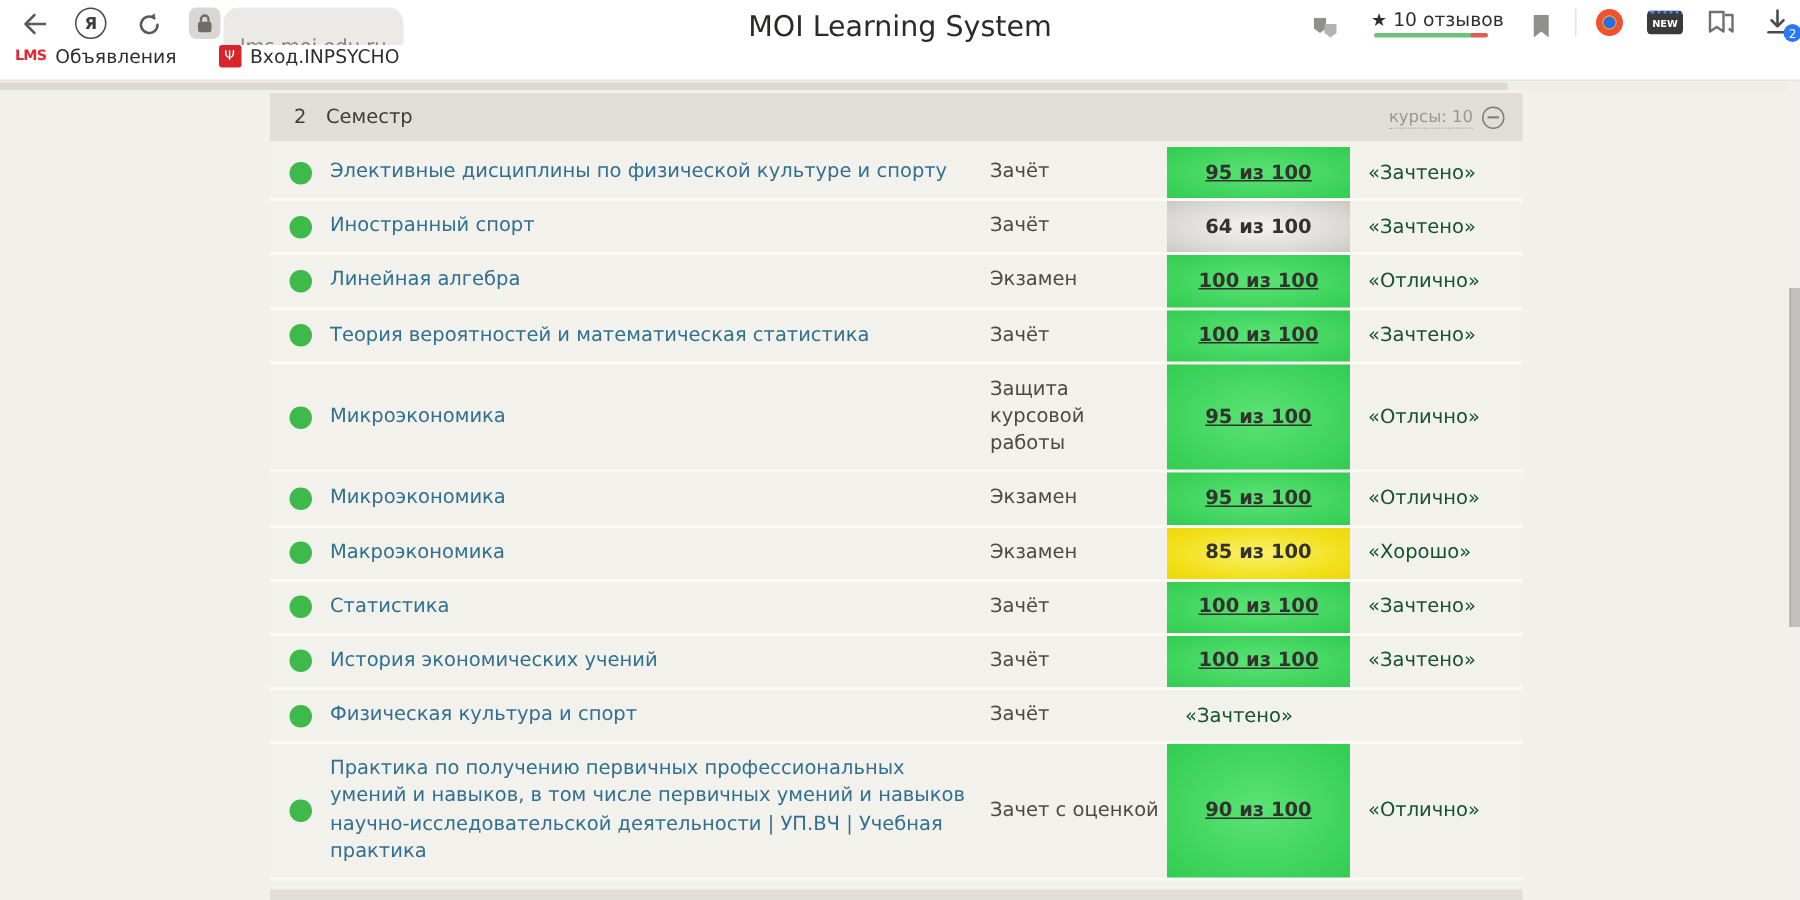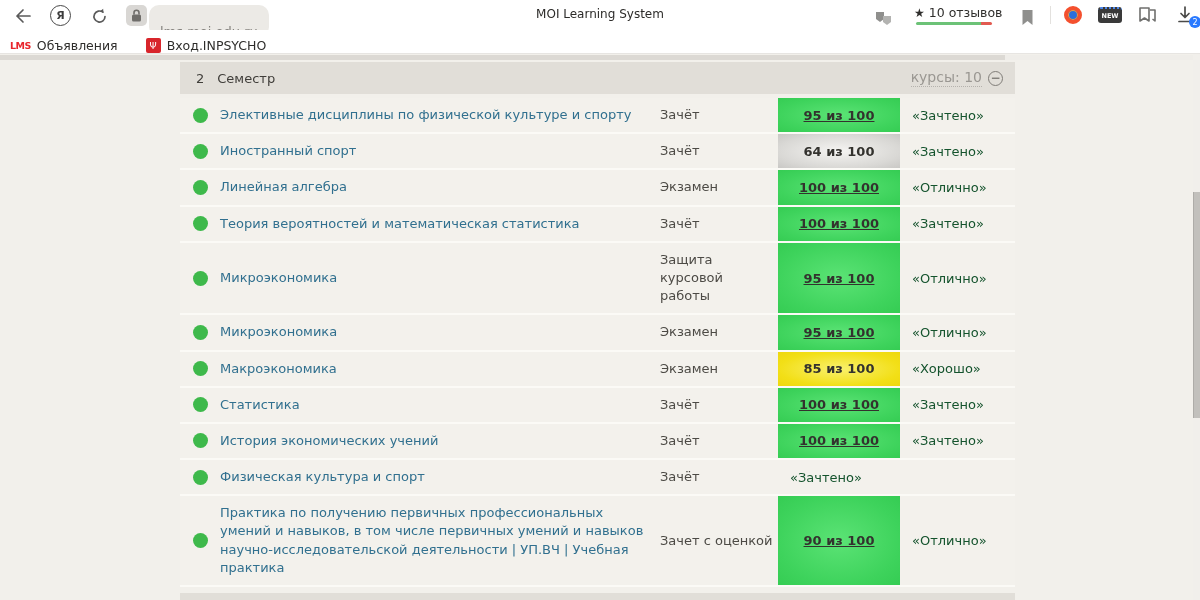--- a/index.html
+++ b/index.html
@@ -7,47 +7,47 @@
   body { background:#f2f0eb; font-family:"DejaVu Sans","Liberation Sans",sans-serif; position:relative; }
 
   
   .toolbar { position:absolute; left:0; top:0; width:1200px; height:30px; background:#ffffff; }
   .tb-btn { position:absolute; top:5px; width:22px; height:22px; display:flex; align-items:center; justify-content:center; cursor:pointer; }
   .back { left:12px; }
   .ya-circle { left:50px; width:21px; height:21px; border:1.7px solid #484848; border-radius:50%; font-size:11px; font-weight:bold; color:#3c3c3c; }
   .refresh { left:88px; }
   .lock-pill { position:absolute; left:126px; top:5px; width:21px; height:21px; background:#d9d7d4; border-radius:5px; display:flex; align-items:center; justify-content:center; }
   .url-pill { position:absolute; left:149px; top:5px; height:21px; background:#eceae6; border-radius:10px; padding:16px 11px; line-height:21px; font-size:13px; color:#85837f; }
-  .page-title { position:absolute; left:50%; top:7px; transform:translateX(-50%); font-size:12px; color:#2c2b29; }
+  .page-title { position:absolute; left:50%; top:7px; transform:translateX(-50%); font-size:19px; color:#2c2b29; }
   .protect { position:absolute; left:872px; top:7px; }
   .reviews { position:absolute; left:914px; top:5px; display:flex; align-items:center; gap:4px; font-size:12.5px; color:#2f2e2c; cursor:pointer; }
   .reviews .star { font-size:12px; }
   .rating-bar { position:absolute; left:916px; top:22px; width:76px; height:3px; background:linear-gradient(to right,#6cc277 0 85%,#e25b51 85% 100%); border-radius:2px; }
   .flag-btn { position:absolute; left:1016px; top:6px; }
   .tb-sep { position:absolute; left:1050px; top:6px; width:1px; height:18px; background:#e3e1de; }
   .ext-circle { position:absolute; left:1064px; top:6px; width:18px; height:18px; border-radius:50%; background:#2a6fdb; border:4px solid #f4502e; box-shadow:0 0 0 1px #f8a12e inset; cursor:pointer; }
   .ext-new { position:absolute; left:1098px; top:7px; width:24px; height:16px; background:#3a3a3a; border-radius:3px; color:#fff; font-size:6.5px; font-weight:bold; display:flex; align-items:center; justify-content:center; border-top:2px dotted #4d86e8; cursor:pointer; }
   .collections { position:absolute; left:1138px; top:6px; cursor:pointer; }
   .download { position:absolute; left:1176px; top:5px; cursor:pointer; }
   .dl-badge { position:absolute; left:1189px; top:16px; width:12px; height:12px; border-radius:50%; background:#2979ff; color:#fff; font-size:8px; display:flex; align-items:center; justify-content:center; }
 
-  .bookmarks-bar { position:absolute; left:0; top:30px; width:1200px; height:24px; background:#ffffff; border-bottom:1px solid #e7e5e2; display:flex; align-items:flex-end; padding-left:10px; gap:28px; }
+  .bookmarks-bar { position:absolute; left:0; top:30px; width:1200px; height:24px; background:#ffffff; border-bottom:1px solid #e7e5e2; display:flex; align-items:flex-start; padding-left:10px; gap:28px; }
   .bm-item { display:flex; align-items:center; gap:6px; font-size:12.5px; color:#2e2d2b; cursor:pointer; }
   .lms-logo { color:#e8262d; font-weight:bold; font-size:9.5px; letter-spacing:-0.5px; }
   .inpsycho-logo { width:15px; height:15px; background:#d8252b; border-radius:2px; color:#fff; font-size:9px; display:flex; align-items:center; justify-content:center; }
 
   .hscroll-track { position:absolute; left:0; top:55px; width:1200px; height:5px; background:#efede9; }
   .hscroll-thumb { width:1005px; height:5px; background:#dcd9d4; }
 
   
   .content { position:absolute; left:180px; top:62px; width:835px; }
   .sem-bar { height:32px; background:#e1ded8; display:flex; align-items:center; padding:0 12px 0 16px; font-size:13px; color:#3f3d39; }
   .sem-num { margin-right:13px; }
   .kursy { margin-left:auto; display:flex; align-items:center; gap:6px; cursor:pointer; }
-  .kursy-label { font-size:14px; color:#9a9792; border-bottom:1px dotted #b5b2ad; padding-bottom:1px; }
+  .kursy-label { font-size:11px; color:#9a9792; border-bottom:1px dotted #b5b2ad; padding-bottom:1px; }
   .toggle-circle { width:15px; height:15px; border:1.5px solid #807d78; border-radius:50%; color:#807d78; font-size:12px; line-height:12px; display:flex; align-items:center; justify-content:center; font-weight:bold; }
   .rows { margin-top:4px; margin-bottom:6px; }
   .row { display:flex; align-items:center; background:#f3f1ec; border-bottom:2px solid #fbfaf6; min-height:36px; }
   .cell-dot { width:40px; display:flex; justify-content:center; flex-shrink:0; }
   .dot { width:15px; height:15px; border-radius:50%; background:#3eb94b; }
   .cell-title { width:440px; padding:8px 10px 8px 0; font-size:13px; line-height:1.4; color:#31708f; text-decoration:none; cursor:pointer; flex-shrink:0; }
   .cell-type { width:118px; padding:8px 4px 8px 0; font-size:13px; line-height:1.4; color:#4c4a45; flex-shrink:0; }
   .cell-score { width:122px; align-self:stretch; display:flex; align-items:center; justify-content:center; font-size:13px; font-weight:600; color:#33322e; flex-shrink:0; }
   .badge-green  { background:radial-gradient(ellipse at center,#5be375 0%,#3ed35c 70%,#35cc53 100%);text-decoration:underline; }
   .badge-gray   { background:radial-gradient(ellipse at center,#f5f4f2 0%,#d9d8d5 70%,#c9c8c5 100%); }

